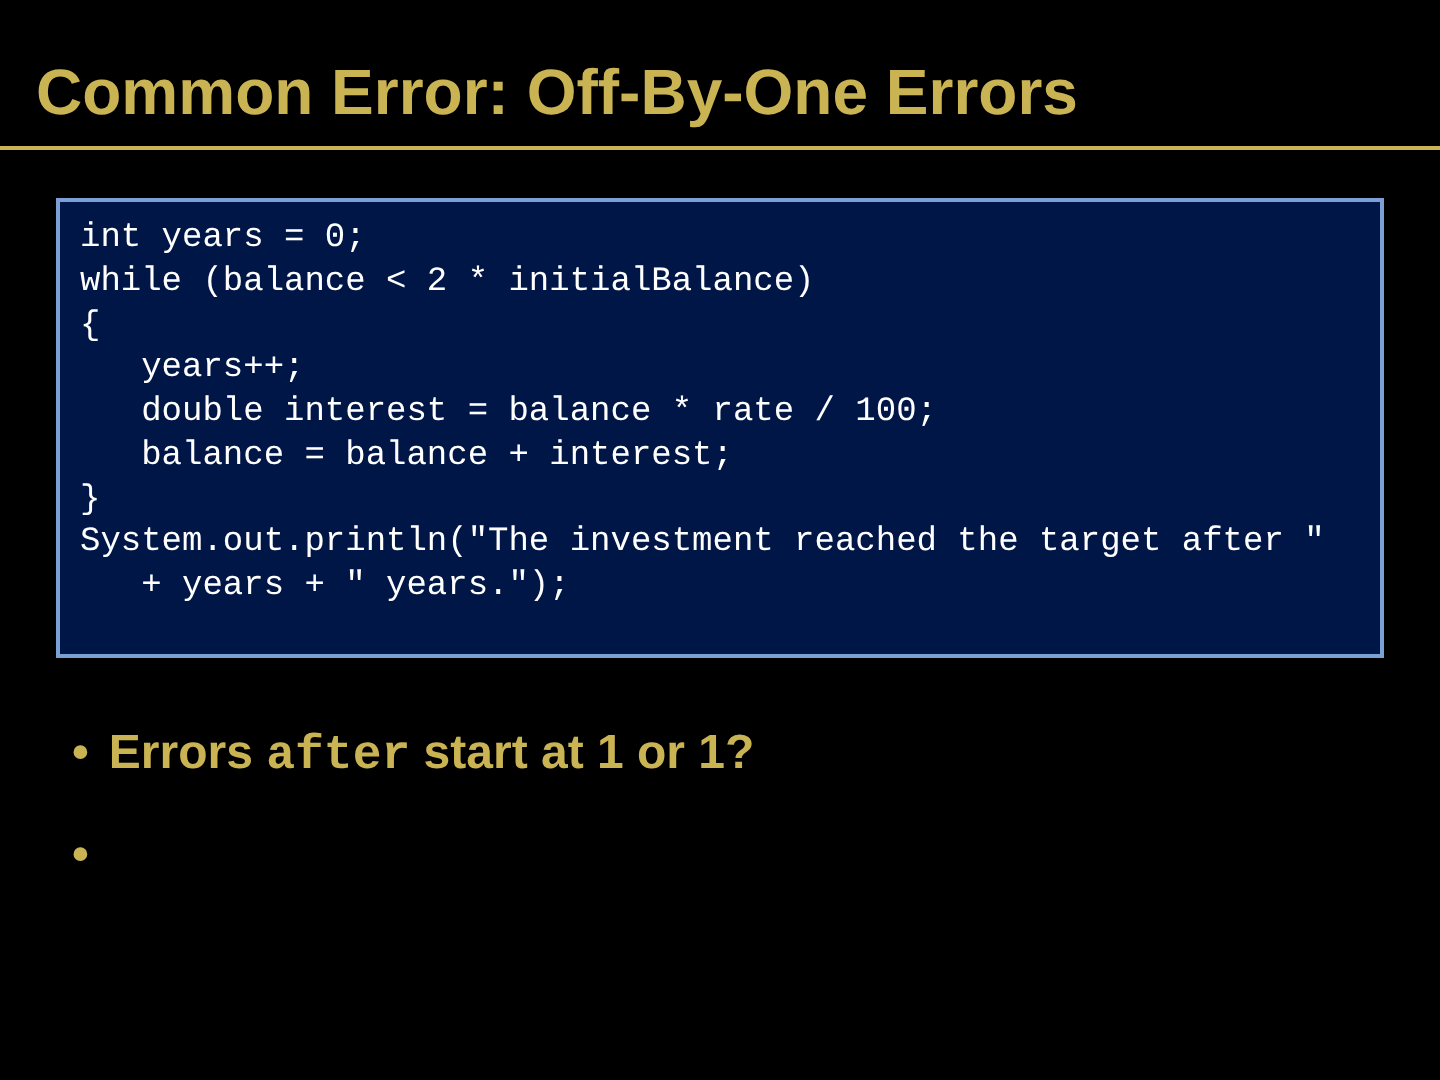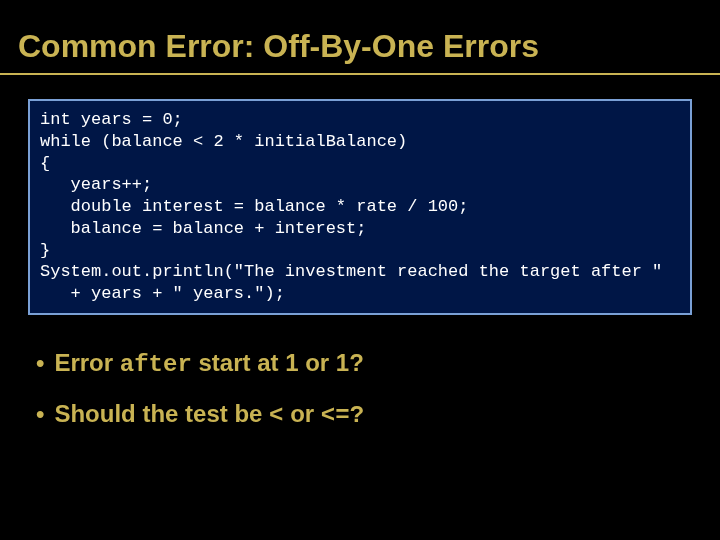--- a/index.html
+++ b/index.html
@@ -27,21 +27,21 @@
     height: 2px;
     background: #c9b353;
     margin: 2px 0 0 0;
     width: 100%;
   }
   .codebox {
     margin: 24px 28px 0 28px;
     border: 2px solid #7aa0d6;
     background: #001a4d;
     background: linear-gradient(#001646, #001646);
-    padding: 8px 10px 8px 10px;
+    padding: 8px 10px 22px 10px;
     color: #ffffff;
     font-family: "Courier New", Courier, monospace;
     font-size: 17px;
     line-height: 1.28;
     white-space: pre;
   }
   .bullets {
     margin: 34px 36px 0 36px;
     color: #c9b353;
     font-size: 24px;
@@ -74,23 +74,20 @@
    double interest = balance * rate / 100;
    balance = balance + interest;
 }
 System.out.println("The investment reached the target after "
    + years + " years.");</div>
 
   <div class="bullets">
     <div class="item">
       <span class="dot">•</span>
       <span>
-        <span>Error </span><span class="mono">after</span><span> start at 1 or 1?</span>
+        <span>Errors </span><span class="mono">after</span><span> start at 1 or 1?</span>
       </span>
     </div>
     <div class="item">
       <span class="dot">•</span>
-      <span>
-        <span>Should the test be </span><span class="mono">&lt;</span><span> or </span><span class="mono">&lt;=?</span>
-      </span>
     </div>
   </div>
 </div>
 
 </body></html>

